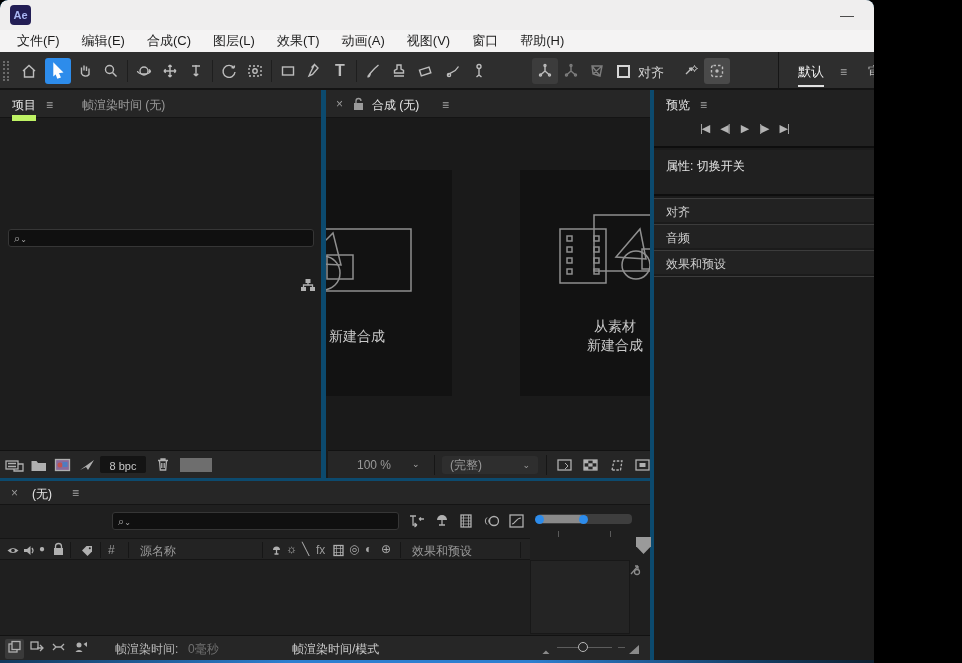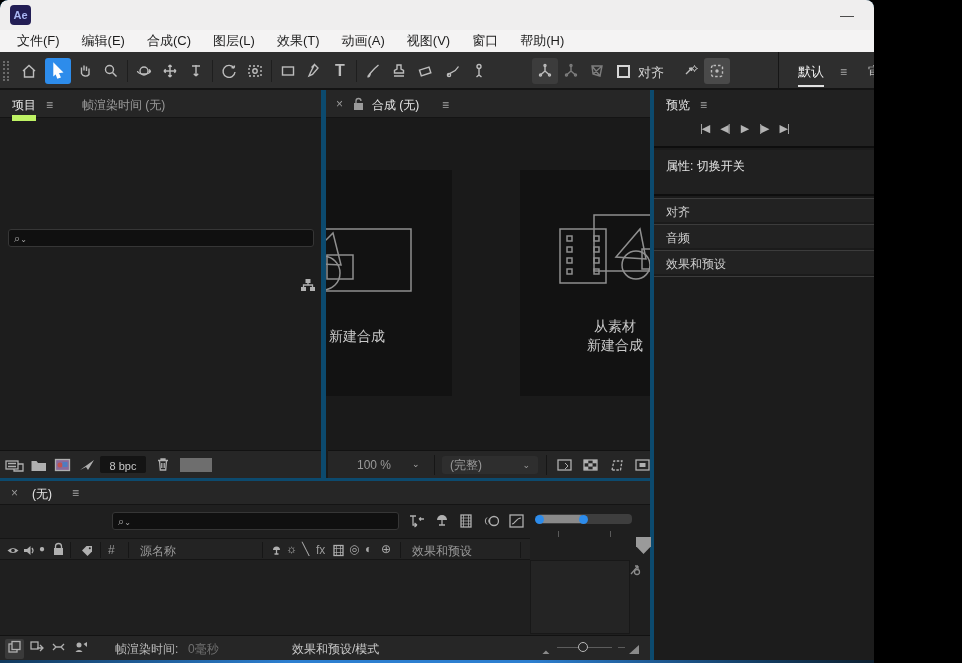--- a/index.html
+++ b/index.html
@@ -451,21 +451,21 @@
       <span class="abs ic" style="left:51px;top:4px;"><svg width="15" height="14">
             <path d="M2 4 l3 3 l-3 3 M13 4 l-3 3 l3 3 M5 7 h5"></path>
           </svg></span>
       <span class="abs ic" style="left:73px;top:4px;"><svg width="15" height="14">
             <circle cx="6" cy="5" r="2.5" fill="#b0b0b0" stroke="none"></circle>
             <path d="M2.5 12 a4 4 0 0 1 7 0 Z" fill="#b0b0b0" stroke="none"></path>
             <path d="M10.5 4 l3.5 -2 v5 Z" fill="#b0b0b0" stroke="none"></path>
           </svg></span>
       <span class="abs txt" style="left:115px;top:5px;color:#b8b8b8;">帧渲染时间:</span>
       <span class="abs txt faint" style="left:188px;top:5px;">0毫秒</span>
-      <span class="abs txt" style="left:292px;top:5px;color:#c9c9c9;">效果和预设/模式</span>
+      <span class="abs txt" style="left:292px;top:5px;color:#c9c9c9;">帧渲染时间/模式</span>
       <span class="abs ic" style="left:540px;top:7px;"><svg width="12" height="10">
             <path d="M1 8 L6 3 L11 8 Z" fill="#8a8a8a" stroke="none" transform="scale(0.7) translate(2.5 2)"></path>
           </svg></span>
       <div class="abs" style="left:557px;top:11px;width:55px;height:1px;background:#5c5c5c;"></div>
       <div class="abs" style="left:578px;top:6px;width:10px;height:10px;border:1.5px solid #b8b8b8;border-radius:50%;background:#262626;"></div>
       <div class="abs" style="left:618px;top:11px;width:7px;height:1px;background:#5c5c5c;"></div>
       <span class="abs ic" style="left:628px;top:5px;"><svg width="12" height="11">
             <path d="M1 10 L11 1 L11 10 Z" fill="#8a8a8a" stroke="none"></path>
           </svg></span>
     </div>

